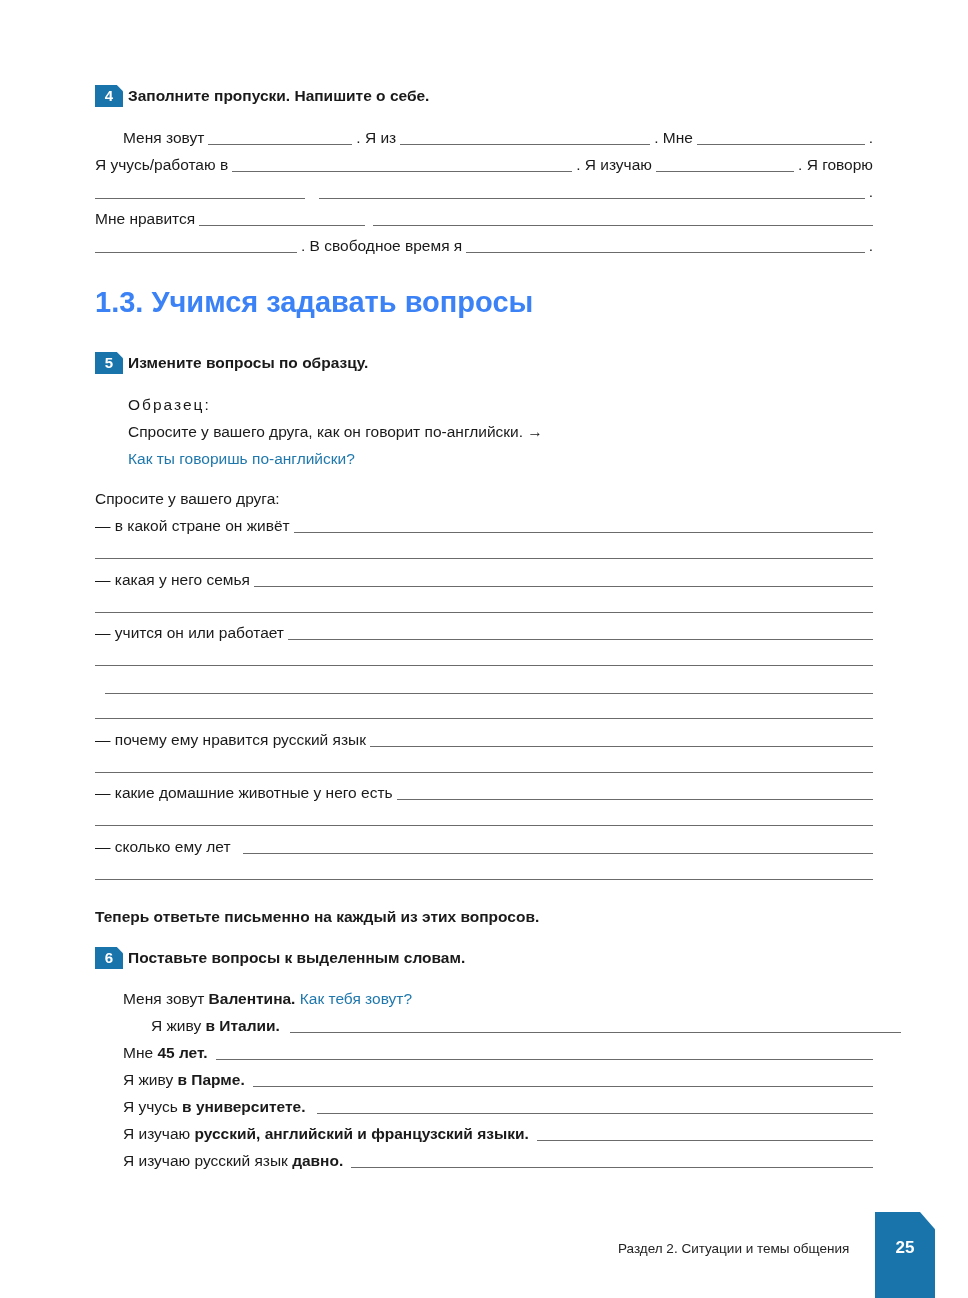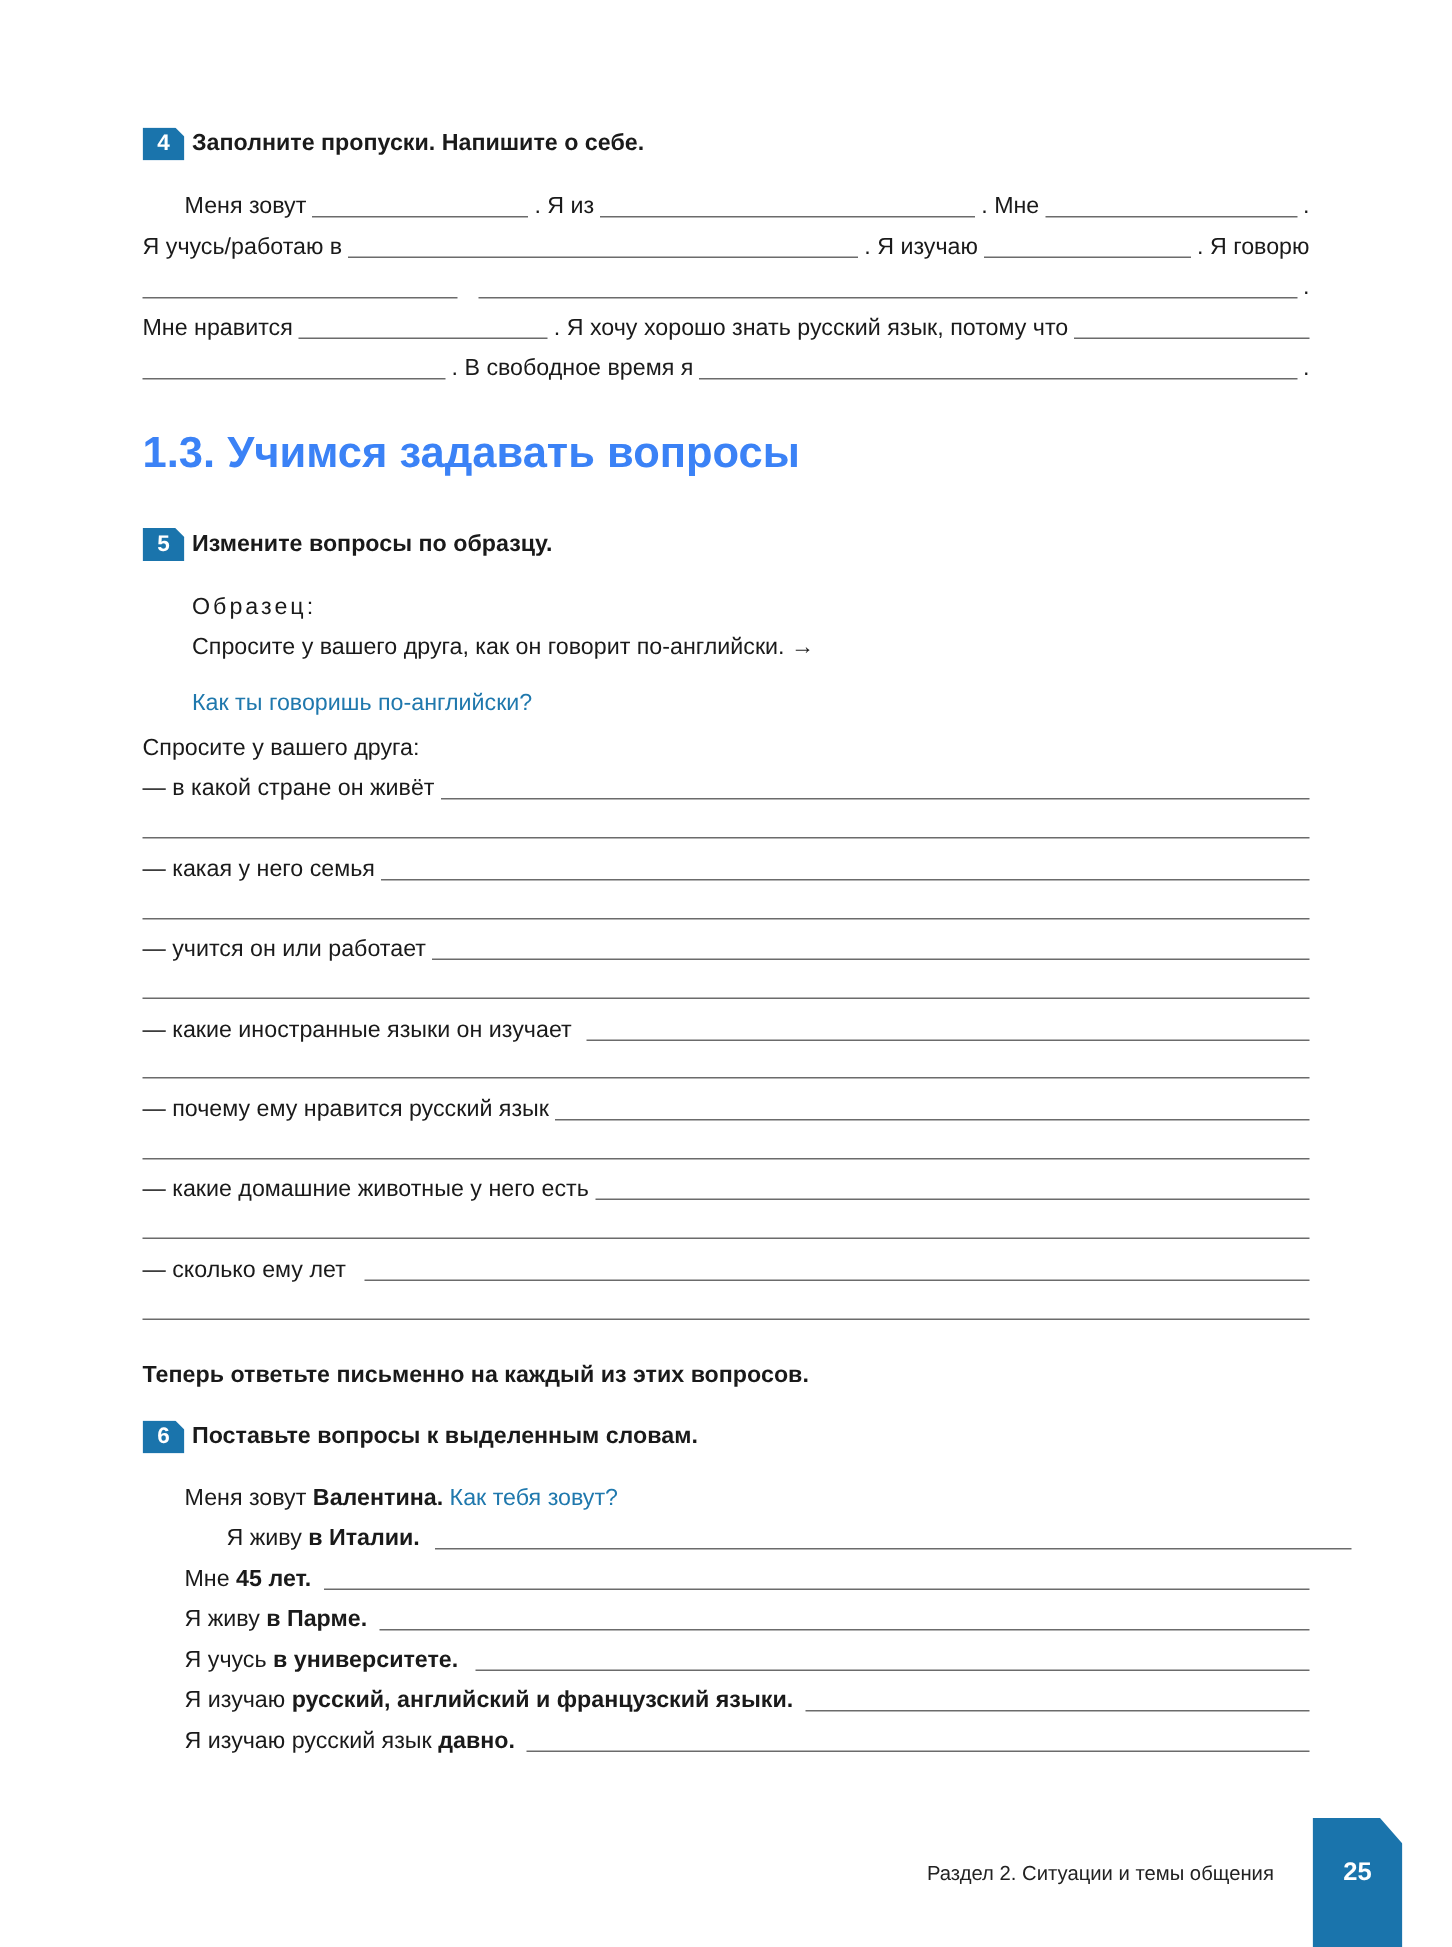--- a/index.html
+++ b/index.html
@@ -61,39 +61,38 @@
 
 <div class="line-row" style="top:180px;">
   <span class="blank" style="width:210px; margin-left:0; margin-right:10px;"></span>
   <span class="blank fill"></span>
   <span class="txt">.</span>
 </div>
 
 <div class="line-row" style="top:207px;">
   <span class="txt">Мне нравится</span>
   <span class="blank" style="width:166px;"></span>
-  <span class="txt">. Я хочу хорошо знать русский язык, потому что</span>
   <span class="blank fill" style="margin-right:0;"></span>
 </div>
 
 <div class="line-row" style="top:234px;">
   <span class="blank" style="width:202px; margin-left:0;"></span>
   <span class="txt">. В свободное время я</span>
   <span class="blank fill"></span>
   <span class="txt">.</span>
 </div>
 
 <div class="section-title">1.3. Учимся задавать вопросы</div>
 
 <div class="badge" style="left:95px; top:352px;">5</div>
 <div class="ex-title" style="left:128px; top:354px;">Измените вопросы по образцу.</div>
 
 <div class="abs txt" style="left:128px; top:395px; letter-spacing:2px;">Образец:</div>
 <div class="abs txt" style="left:128px; top:422px;">Спросите у вашего друга, как он говорит по-английски. →</div>
-<div class="abs txt blue" style="left:128px; top:449px;margin-top:10px;">Как ты говоришь по-английски?</div>
+<div class="abs txt blue" style="left:128px; top:449px;">Как ты говоришь по-английски?</div>
 
 <div class="abs txt" style="left:95px; top:489px;">Спросите у вашего друга:</div>
 
 <div class="line-row" style="top:514px;">
   <span class="txt">— в какой стране он живёт</span>
   <span class="blank fill" style="margin-right:0;"></span>
 </div>
 <div class="rule" style="top:558px;"></div>
 
 <div class="line-row" style="top:568px;">
@@ -102,21 +101,20 @@
 </div>
 <div class="rule" style="top:612px;"></div>
 
 <div class="line-row" style="top:621px;">
   <span class="txt">— учится он или работает</span>
   <span class="blank fill" style="margin-right:0;"></span>
 </div>
 <div class="rule" style="top:665px;"></div>
 
 <div class="line-row" style="top:675px;">
-  <span class="txt">— какие иностранные языки он изучает</span>
   <span class="blank fill" style="margin-right:0; margin-left:10px;"></span>
 </div>
 <div class="rule" style="top:718px;"></div>
 
 <div class="line-row" style="top:728px;">
   <span class="txt">— почему ему нравится русский язык</span>
   <span class="blank fill" style="margin-right:0;"></span>
 </div>
 <div class="rule" style="top:772px;"></div>
 

